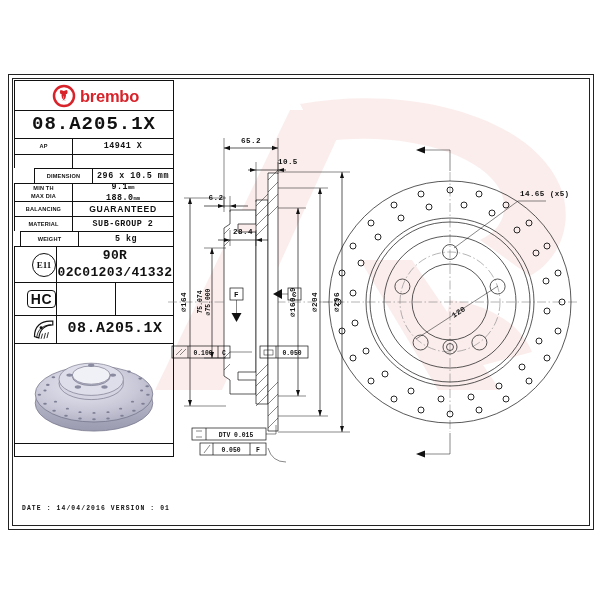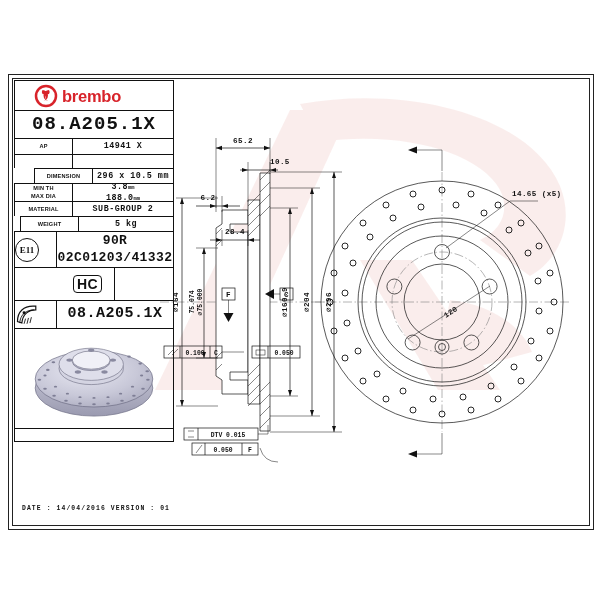--- a/index.html
+++ b/index.html
@@ -27,50 +27,50 @@
   .row-code .tbv{font-size:19px;letter-spacing:1px;font-weight:bold;}
   .row-ap{height:16px;}
   .row-blank{height:14px;}
   .row-dim{height:15px;margin-left:20px;}
   .row-min{height:18px;}
   .row-bal{height:15px;}
   .row-mat{height:15px;}
   .row-wt{height:15px;margin-left:6px;}
   .row-e11{height:36px;}
   .row-screw{height:36px;}
-  .row-hc{height:33px;flex-direction:column;}
+  .row-hc{height:33px;}
   .row-pad{height:28px;}
   .row-pic{height:100px;}
   .row-tail{height:14px;}
 
   .tbv.small{font-size:13px;letter-spacing:.4px;}
   .tbv.mid{font-size:8.4px;letter-spacing:.5px;}
   .tbv.sub{font-size:8.6px;letter-spacing:.7px;font-family:"Liberation Sans",sans-serif;}
   .two-line{display:flex;flex-direction:column;align-items:center;justify-content:center;line-height:1.3;}
   .mm{font-size:5.4px;letter-spacing:0;}
   .tbv.code2{font-size:15px;letter-spacing:.5px;}
 
-  .icon-cell{width:42px;min-width:42px;border-right:0.9px solid #111;display:flex;align-items:center;justify-content:flex-start;height:100%;box-sizing:border-box;}
+  .icon-cell{width:42px;min-width:42px;border-right:0.9px solid #111;display:flex;align-items:center;justify-content:flex-end;height:100%;box-sizing:border-box;}
   .split-cell{flex:1;display:flex;height:100%;}
   .split-cell .sc{flex:1;}
   .split-cell .sc.left{border-right:0.9px solid #111;}
 
   
   .e11{width:22px;height:22px;border:1.4px solid #111;border-radius:50%;display:flex;align-items:center;justify-content:center;font-size:9px;font-weight:bold;font-family:"Liberation Serif",serif;color:#111;}
   .hc{font-size:14px;font-weight:bold;letter-spacing:.5px;border:1.4px solid #111;border-radius:4px;padding:1px 3px;line-height:1;color:#111;font-family:"Liberation Sans",sans-serif;}
   .iconbox{width:25px;height:25px;border:1.3px solid #111;border-radius:5px;display:flex;align-items:center;justify-content:center;}
 
   
   .photo{width:100%;height:100%;display:flex;align-items:center;justify-content:center;}
 
   
   .dateline{position:absolute;left:22px;top:505px;font-size:6.4px;letter-spacing:1.1px;font-weight:bold;color:#111;font-family:"Liberation Mono",monospace;}
 
   
-  .draw{position:absolute;left:160px;top:80px;width:410px;height:442px;}
+  .draw{position:absolute;left:168px;top:80px;width:410px;height:442px;}
   .draw svg{display:block;}
 
   .dimtxt{font-family:"Liberation Mono",monospace;font-size:7.6px;font-weight:bold;fill:#111;letter-spacing:.4px;}
   .dimtxt-s{font-family:"Liberation Mono",monospace;font-size:6.4px;font-weight:bold;fill:#111;}
   .dimtxt-xs{font-family:"Liberation Mono",monospace;font-size:5.2px;font-weight:bold;fill:#111;}
   .ln{stroke:#111;stroke-width:.7;fill:none;}
   .ln-t{stroke:#111;stroke-width:.5;fill:none;}
   .ctr{stroke:#777;stroke-width:.55;fill:none;stroke-dasharray:9 2.5 1.5 2.5;}
   .hatch{fill:#ffffff;stroke:#111;stroke-width:.7;}
 </style>
@@ -89,21 +89,21 @@
       </g>
     </svg>
   </div>
 
   <div class="frame"></div>
   <div class="frame-inner"></div>
 
   <div class="tb">
 
     <div class="tbrow row-logo">
-      <div class="tbv" style="justify-content:center;">
+      <div class="tbv" style="justify-content:flex-end;">
         <svg width="122" height="24" viewBox="0 0 240 48">
           <g>
             <circle cx="24" cy="24" r="20" fill="none" stroke="#d8232a" stroke-width="5"></circle>
             <path d="M17 12 a11 11 0 0 1 0 22 a7 7 0 0 0 0 -14 a7 7 0 0 1 0 -8 z" fill="#d8232a"></path>
             <path d="M30 12 a11 11 0 0 0 0 22 a7 7 0 0 1 0 -14 a7 7 0 0 0 0 -8 z" fill="#d8232a"></path>
           </g>
           <text x="56" y="36" font-family="Liberation Sans, sans-serif" font-size="33" font-weight="bold" fill="#d8232a" letter-spacing="-0.5">brembo</text>
         </svg>
       </div>
     </div>
@@ -126,25 +126,29 @@
       <div class="tbl">DIMENSION</div>
       <div class="tbv mid">296 x 10.5 mm</div>
     </div>
 
     <div class="tbrow row-min">
       <div class="tbl two-line">
         <span>MIN TH</span>
         <span>MAX DIA</span>
       </div>
       <div class="tbv two-line mid">
-        <span><span>3.8</span><span class="mm">mm</span></span>
+        <span><span>9.1</span><span class="mm">mm</span></span>
         <span><span>188.0</span><span class="mm">mm</span></span>
       </div>
     </div>
 
+    <div class="tbrow row-bal">
+      <div class="tbl">BALANCING</div>
+      <div class="tbv sub">GUARANTEED</div>
+    </div>
 
     <div class="tbrow row-mat">
       <div class="tbl">MATERIAL</div>
       <div class="tbv mid">SUB-GROUP 2</div>
     </div>
 
     <div class="tbrow row-wt">
       <div class="tbl">WEIGHT</div>
       <div class="tbv mid">5 kg</div>
     </div>

